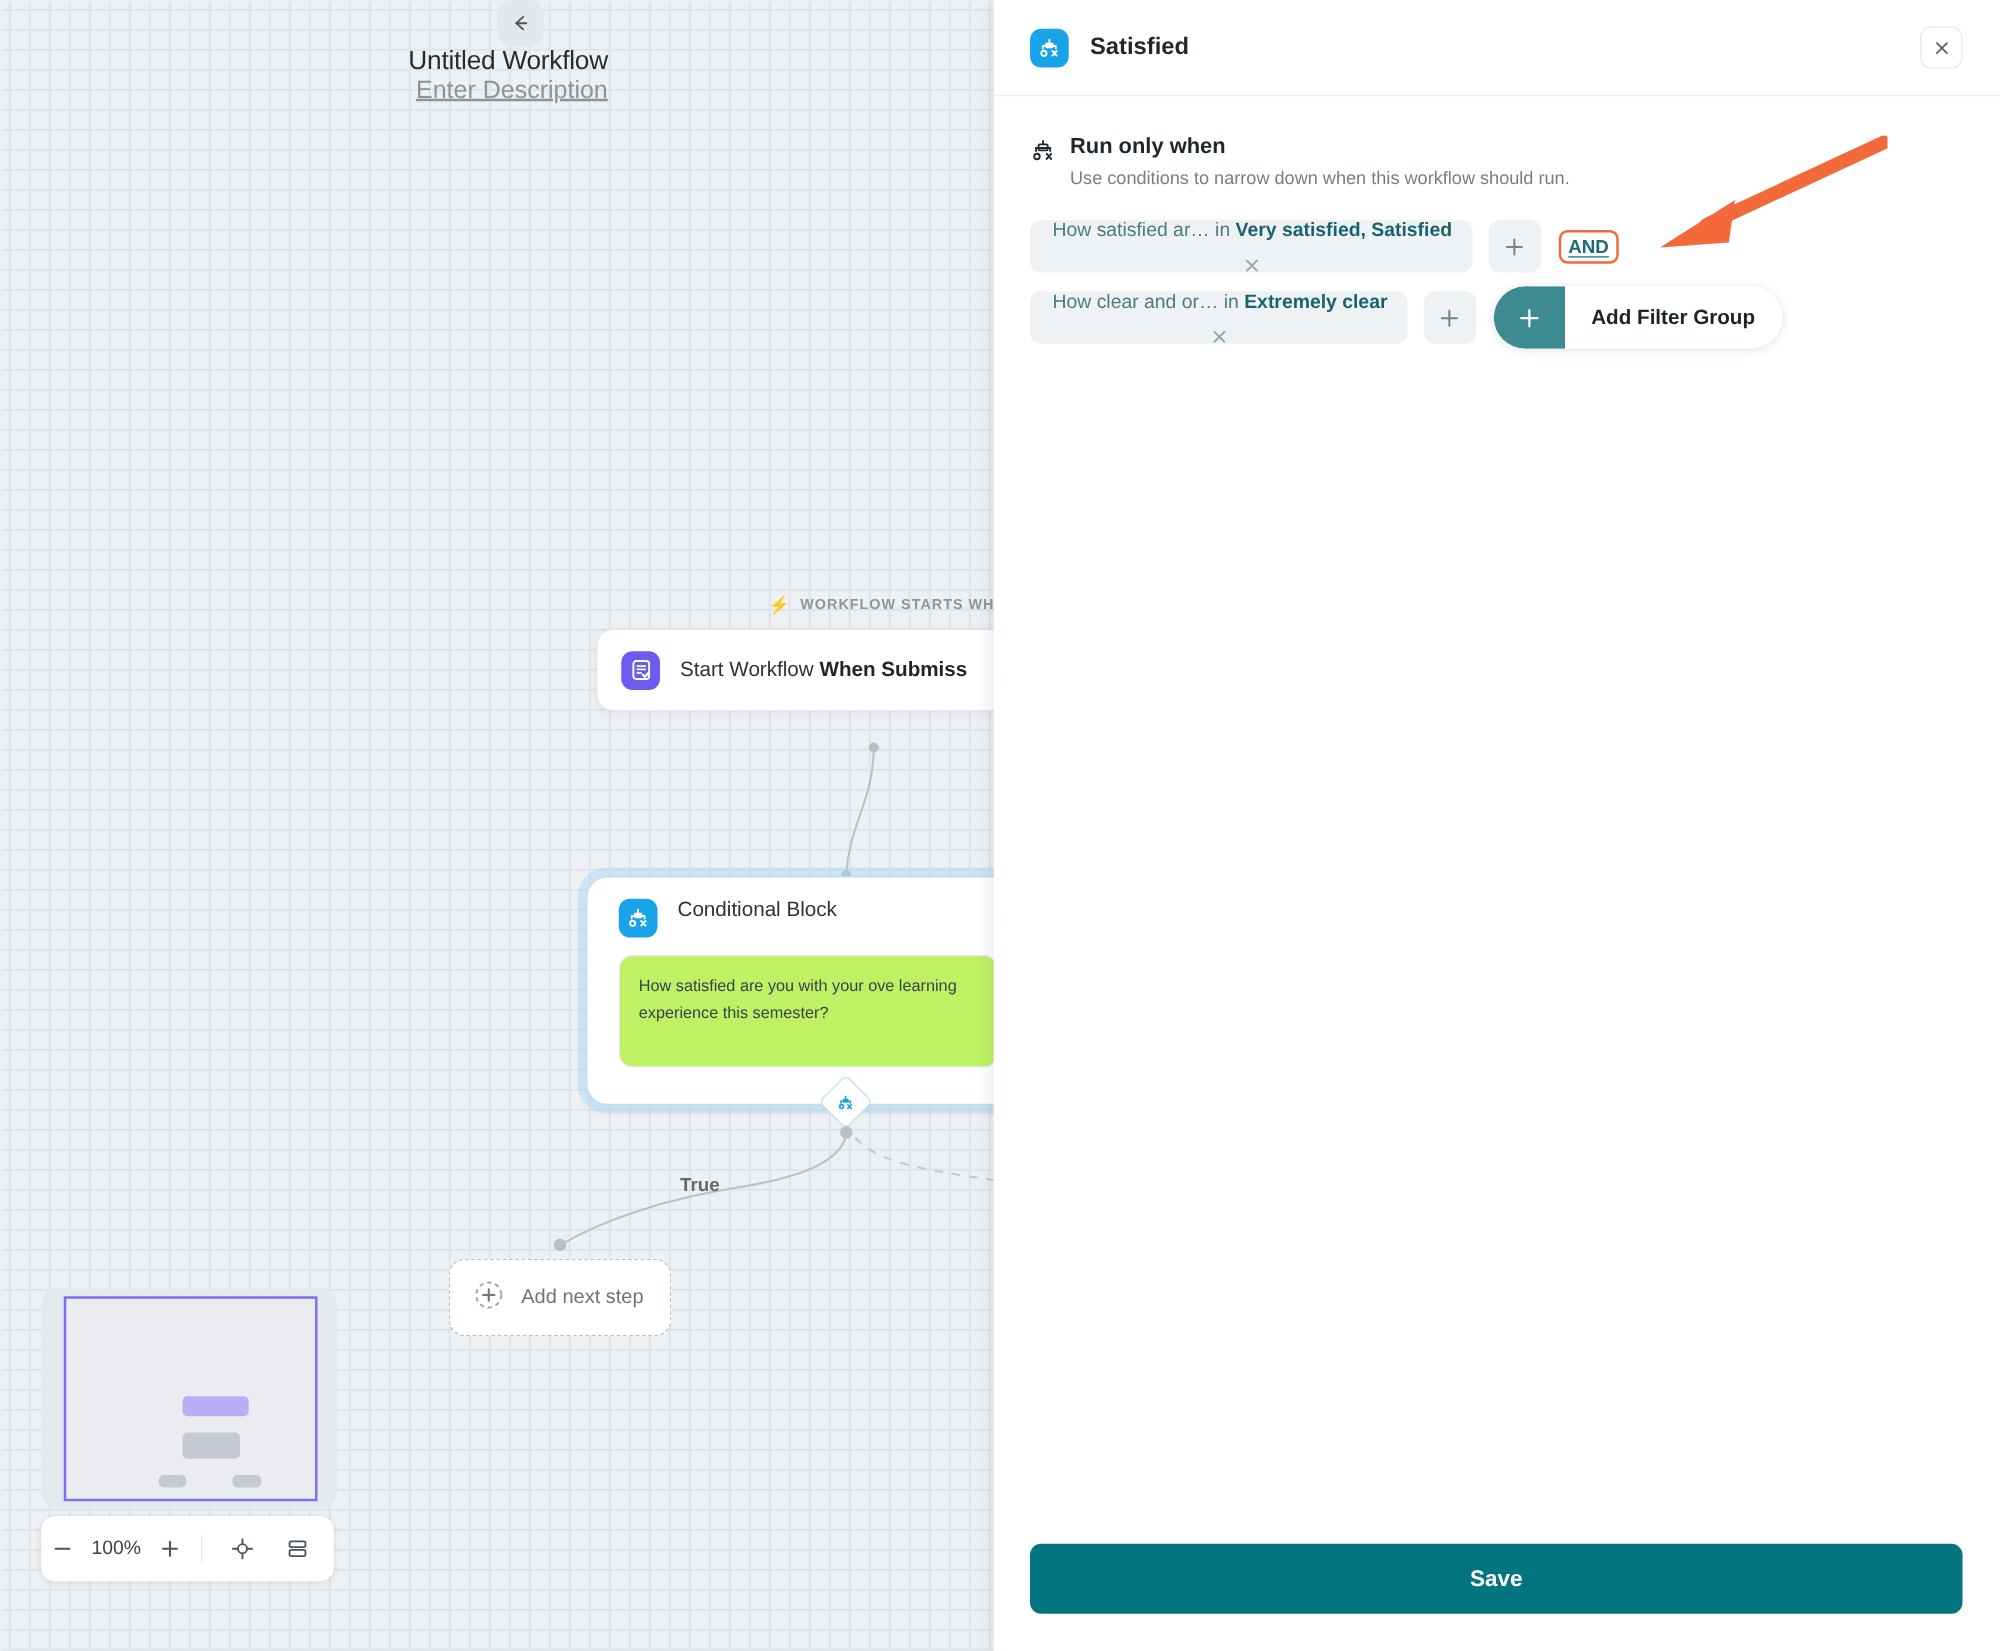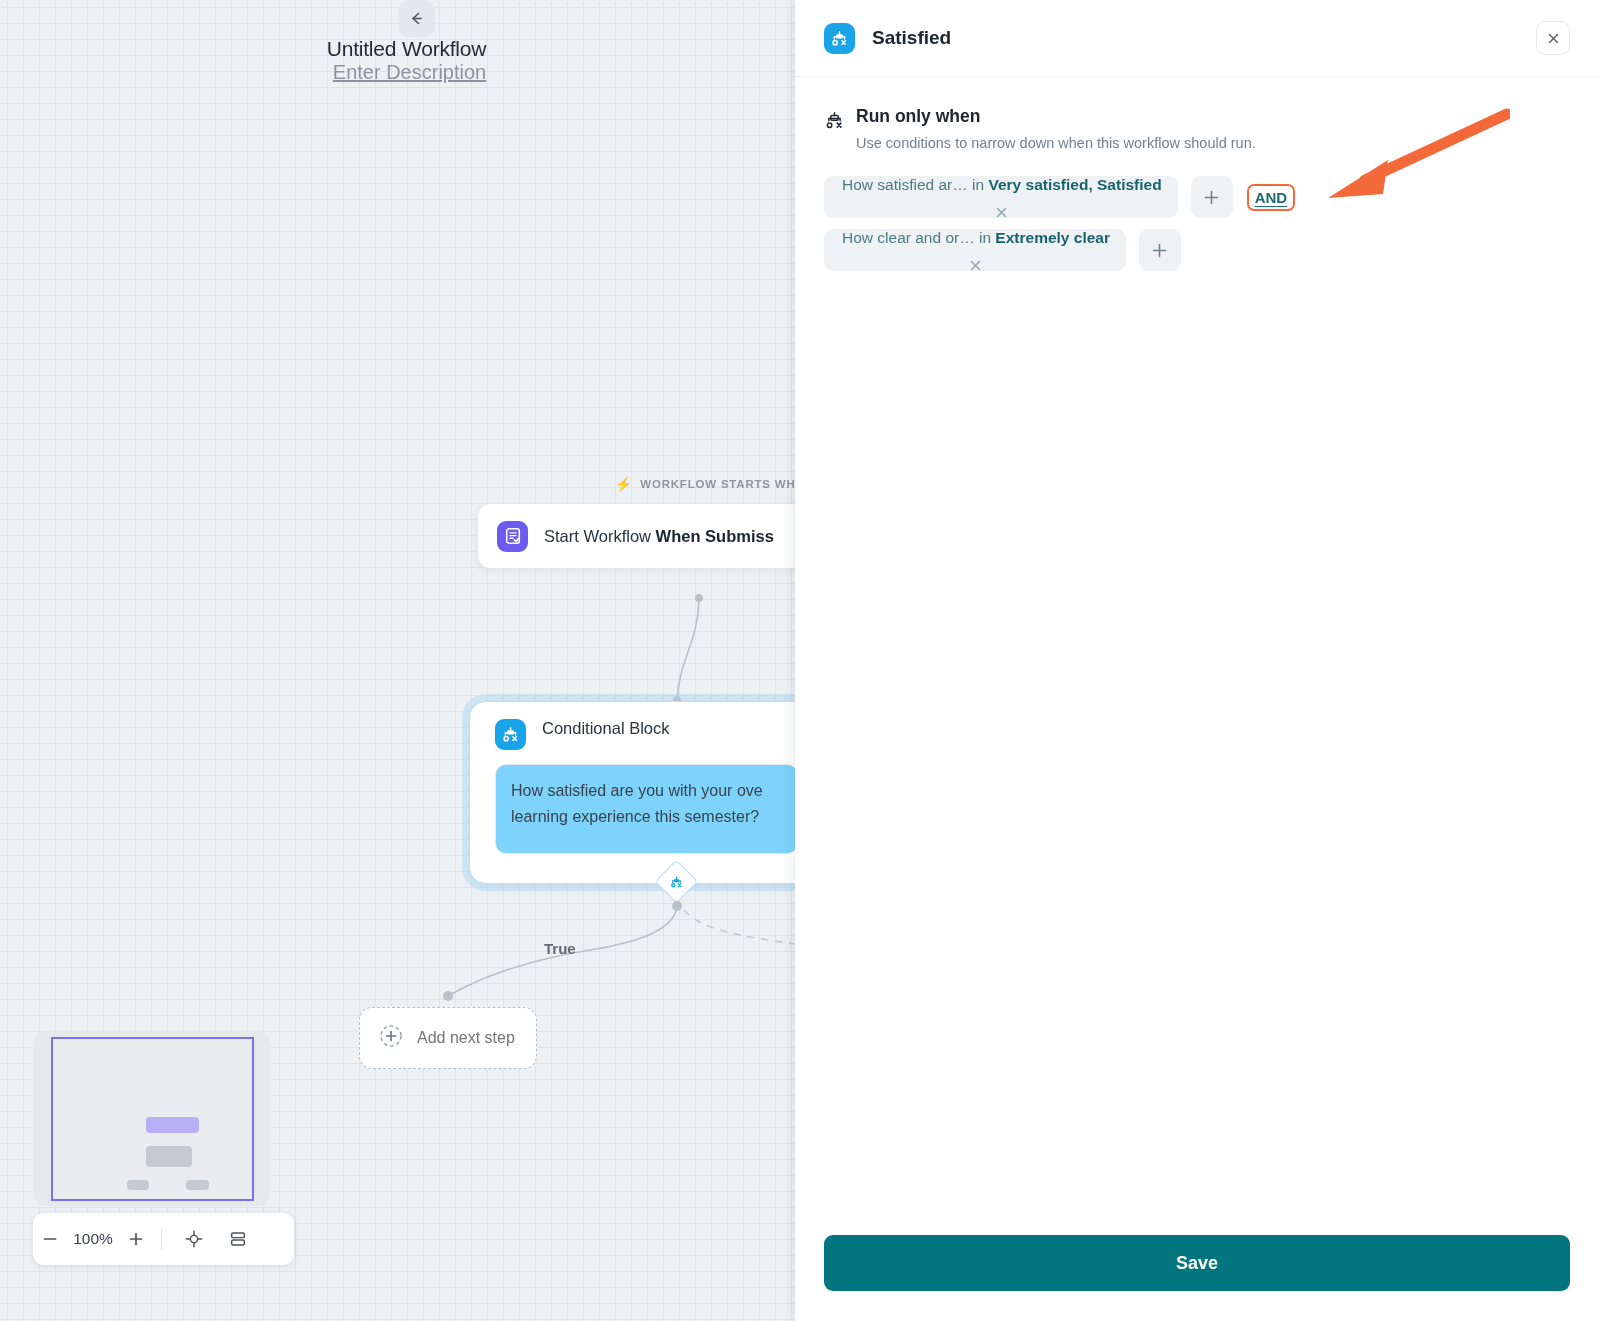--- a/index.html
+++ b/index.html
@@ -75,22 +75,22 @@
   .node-cond {
     position: absolute; left: 469px; top: 701px; width: 348px; height: 183px;
     border-radius: 17px; background: #ffffff;
     border: 1px solid #bfdff6;
     box-shadow: 0 0 0 7px rgba(168,214,245,.45), 0 3px 10px rgba(40,60,90,.07);
     z-index: 4;
   }
   .cond-head { display: flex; align-items: flex-start; gap: 16px; padding: 17px 0 0 25px; }
   .cond-title { font-size: 16.5px; color: #2b333b; }
   .cond-body {
-    margin: 14px 18px 0 25px; background: #7dd3fc; border: 1px solid #e6eaee;
-    border-radius: 11px; padding: 13px 15px; font-size: 16px; line-height: 1.62;
+    margin: 14px 18px 0 25px; background: #bef264; border: 1px solid #e6eaee;
+    border-radius: 11px; padding: 13px 15px; font-size: 13px; line-height: 1.62;
     color: #39424b; height: 90px; overflow: hidden;
   }
   .diamond {
     position: absolute; left: 661px; top: 866px; width: 31px; height: 31px;
     background: #ffffff; border: 1px solid #b9dcf3; transform: rotate(45deg);
     border-radius: 5px; z-index: 5; display: flex; align-items: center; justify-content: center;
   }
   .diamond > span { transform: rotate(-45deg); display: flex; }
 
   .true-label {
@@ -117,21 +117,21 @@
     border: 2px solid #7c6ff0; background: rgba(236,239,242,.55);
   }
   .mm-node { position: absolute; border-radius: 4px; }
   .mm-n1 { left: 113px; top: 86px; width: 53px; height: 16px; background: #b9aff7; }
   .mm-n2 { left: 113px; top: 115px; width: 46px; height: 21px; background: #c5cad0; }
   .mm-n3 { left: 94px; top: 149px; width: 22px; height: 10px; background: #c5cad0; }
   .mm-n4 { left: 153px; top: 149px; width: 23px; height: 10px; background: #c5cad0; }
 
   
   .zoom-bar {
-    position: absolute; left: 33px; top: 1213px; width: 261px; height: 52px;
+    position: absolute; left: 33px; top: 1213px; width: 234px; height: 52px;
     background: #ffffff; border-radius: 11px; box-shadow: 0 1px 6px rgba(40,60,90,.12);
     display: flex; align-items: center; z-index: 6;
   }
   .zb-btn { display: flex; align-items: center; justify-content: center; cursor: pointer; }
   .zb-minus { width: 34px; height: 52px; }
   .zb-plus  { width: 34px; height: 52px; }
   .zb-pct { font-size: 15.5px; color: #3b434b; width: 52px; text-align: center; }
   .zb-sep { width: 1px; height: 22px; background: #dde1e6; margin: 0 10px 0 8px; }
   .zb-icon { width: 44px; height: 52px; }
 
@@ -388,20 +388,28 @@
               <svg width="15" height="15" viewBox="0 0 15 15">
                 <path d="M3.5 3.5l8 8M11.5 3.5l-8 8" stroke="#8fa6ab" stroke-width="1.5" stroke-linecap="round"></path>
               </svg>
             </span>
           </div>
           <div class="plus-btn">
             <svg width="19" height="19" viewBox="0 0 19 19">
               <path d="M9.5 3.5v12M3.5 9.5h12" stroke="#6e838a" stroke-width="1.6" stroke-linecap="round"></path>
             </svg>
           </div>
+          <div class="filter-group">
+            <div class="fg-circle">
+              <svg width="21" height="21" viewBox="0 0 21 21">
+                <path d="M10.5 4v13M4 10.5h13" stroke="#ffffff" stroke-width="1.8" stroke-linecap="round"></path>
+              </svg>
+            </div>
+            <div class="fg-label">Add Filter Group</div>
+          </div>
         </div>
       </div>
     </div>
 
     <div class="panel-foot">
       <button class="save-btn">Save</button>
     </div>
   </div>
 
   <svg class="anno" width="215" height="95" viewBox="0 0 215 95">

